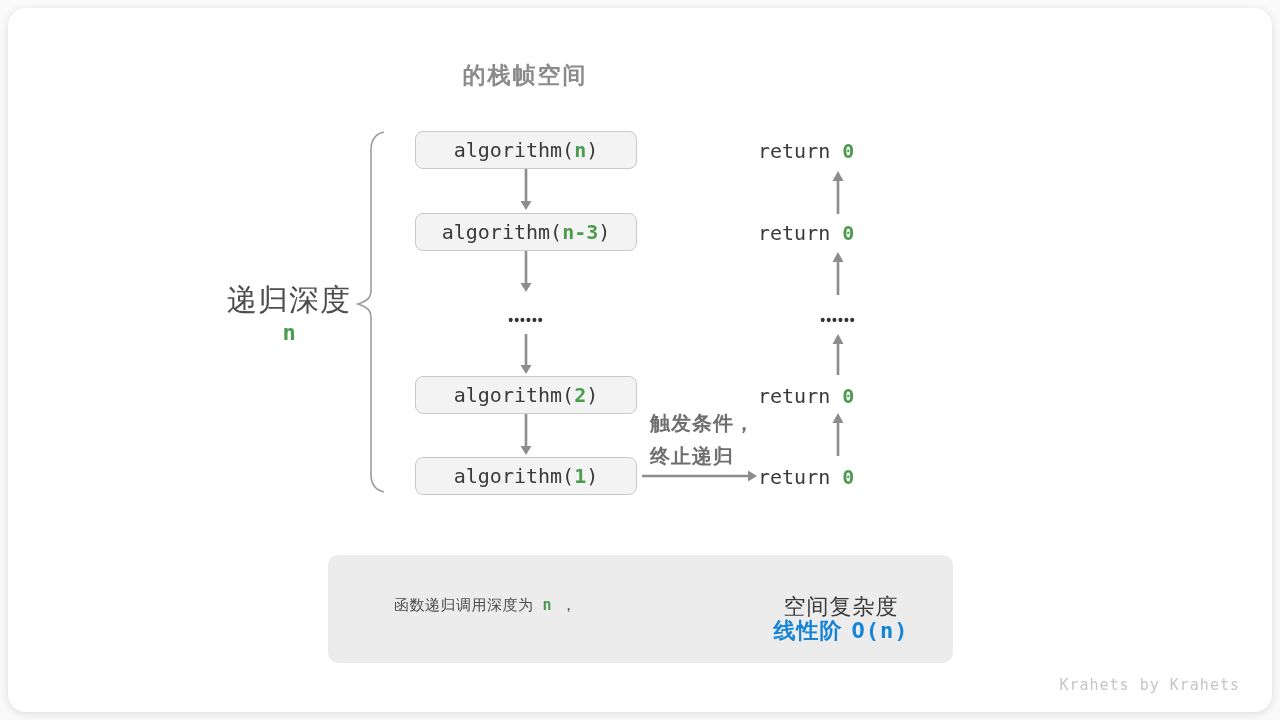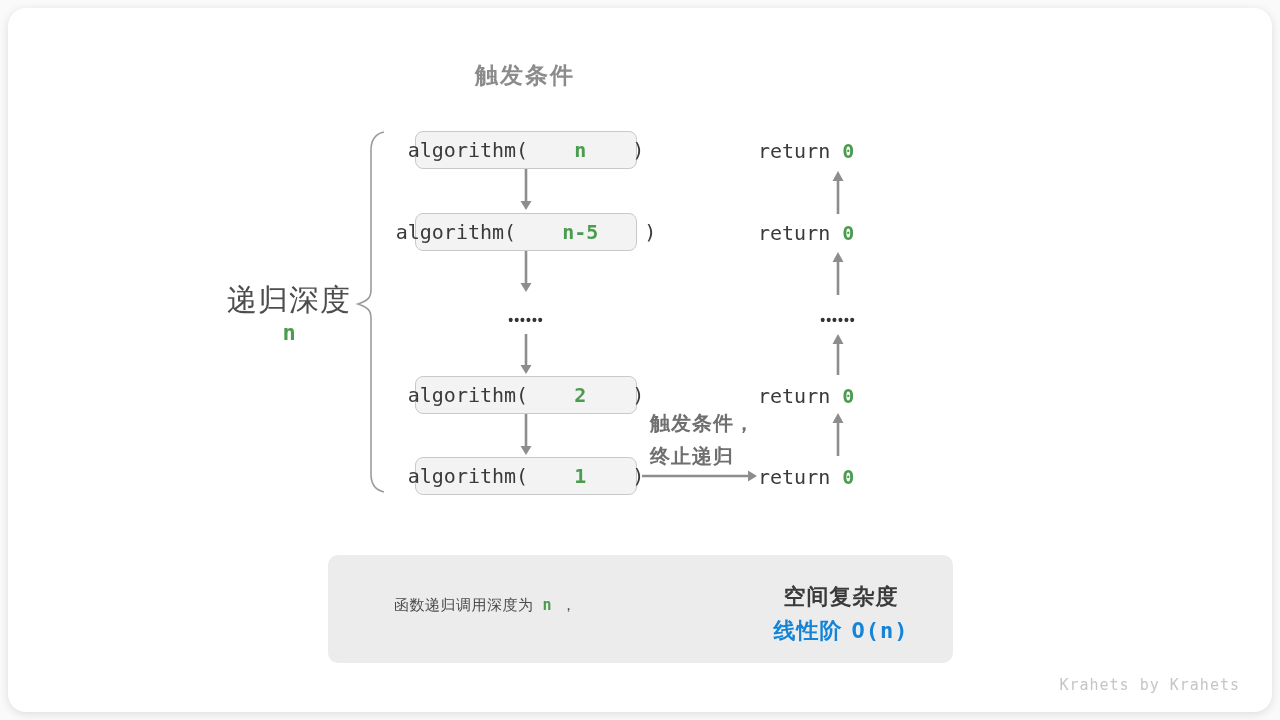--- a/index.html
+++ b/index.html
@@ -24,21 +24,21 @@
     position:absolute;left:206px;top:272px;width:150px;text-align:center;
     font-size:30px;color:#4d4d4d;letter-spacing:1px;
   }
   .depth-n{
     position:absolute;left:206px;top:312px;width:150px;text-align:center;
     font-family:"DejaVu Sans Mono", monospace;font-size:22px;font-weight:bold;color:#4b9c4f;
   }
   .cbox{
     position:absolute;left:407px;width:220px;height:36px;
     background:#f3f3f3;border:1.5px solid #c9c9c9;border-radius:8px;
-    display:flex;align-items:center;justify-content:center;gap:46px;
+    display:flex;align-items:center;justify-content:center;
   }
   .code{font-family:"DejaVu Sans Mono", monospace;font-size:20px;color:#3a3a3a;white-space:pre;}
   .green{color:#4b9c4f;font-weight:bold;}
   .dots{
     position:absolute;width:120px;text-align:center;
     font-size:14px;font-weight:bold;color:#333333;letter-spacing:1px;
   }
   .ret{
     position:absolute;left:750px;width:160px;text-align:center;
     display:flex;justify-content:flex-start;
@@ -52,22 +52,22 @@
     position:absolute;left:320px;top:547px;width:625px;height:108px;
     background:#ececec;border-radius:10px;
   }
   .sline{
     position:absolute;font-size:15px;color:#4c4c4c;white-space:pre;letter-spacing:0.5px;
   }
   .mono{font-family:"DejaVu Sans Mono", monospace;font-weight:bold;}
   .ml{margin-left:9px;}
   .mr{margin-right:9px;}
   .stitle{
-    position:absolute;left:413px;top:27px;width:200px;text-align:center;
-    font-size:22px;font-weight:bold;color:#3a3a3a;letter-spacing:1px;
+    position:absolute;left:413px;top:37px;width:200px;text-align:center;
+    font-size:22px;font-weight:normal;color:#3a3a3a;letter-spacing:1px;
   }
   .sresult{
     position:absolute;left:413px;top:61px;width:200px;text-align:center;
     font-size:22px;font-weight:bold;color:#1584d6;letter-spacing:1px;
   }
   .credit{
     position:absolute;left:1012px;top:668px;width:220px;text-align:right;
     font-family:"DejaVu Sans Mono", monospace;font-size:15px;color:#c5c5c5;letter-spacing:1px;
   }
   .arrow-line{stroke:#8d8d8d;stroke-width:2.6;fill:none;}
@@ -119,33 +119,33 @@
     </g>
 
     <g>
       <line class="arrow-line" x1="642" y1="476" x2="749" y2="476"></line>
       <polygon class="arrow-head" points="748,470.5 748,481.5 757,476"></polygon>
     </g>
 
     <polygon class="block-arrow" points="697,610 713,610 713,600 731,619 713,638 713,628 697,628"></polygon>
   </svg>
 
-  <div class="hdr" style="left:422px;top:52px">触发条件</div>
+  <div class="hdr" style="left:422px;top:52px">的栈帧空间</div>
 
   <div class="depth-label">递归深度</div>
   <div class="depth-n">n</div>
 
   <div class="cbox" style="top:123px">
     <span class="code">algorithm(</span>
       <span class="code green">n</span>
       <span class="code">)</span>
   </div>
   <div class="cbox" style="top:205px">
     <span class="code">algorithm(</span>
-      <span class="code green">n-5</span>
+      <span class="code green">n-3</span>
       <span class="code">)</span>
   </div>
   <div class="cbox" style="top:368px">
     <span class="code">algorithm(</span>
       <span class="code green">2</span>
       <span class="code">)</span>
   </div>
   <div class="cbox" style="top:449px">
     <span class="code">algorithm(</span>
       <span class="code green">1</span>

